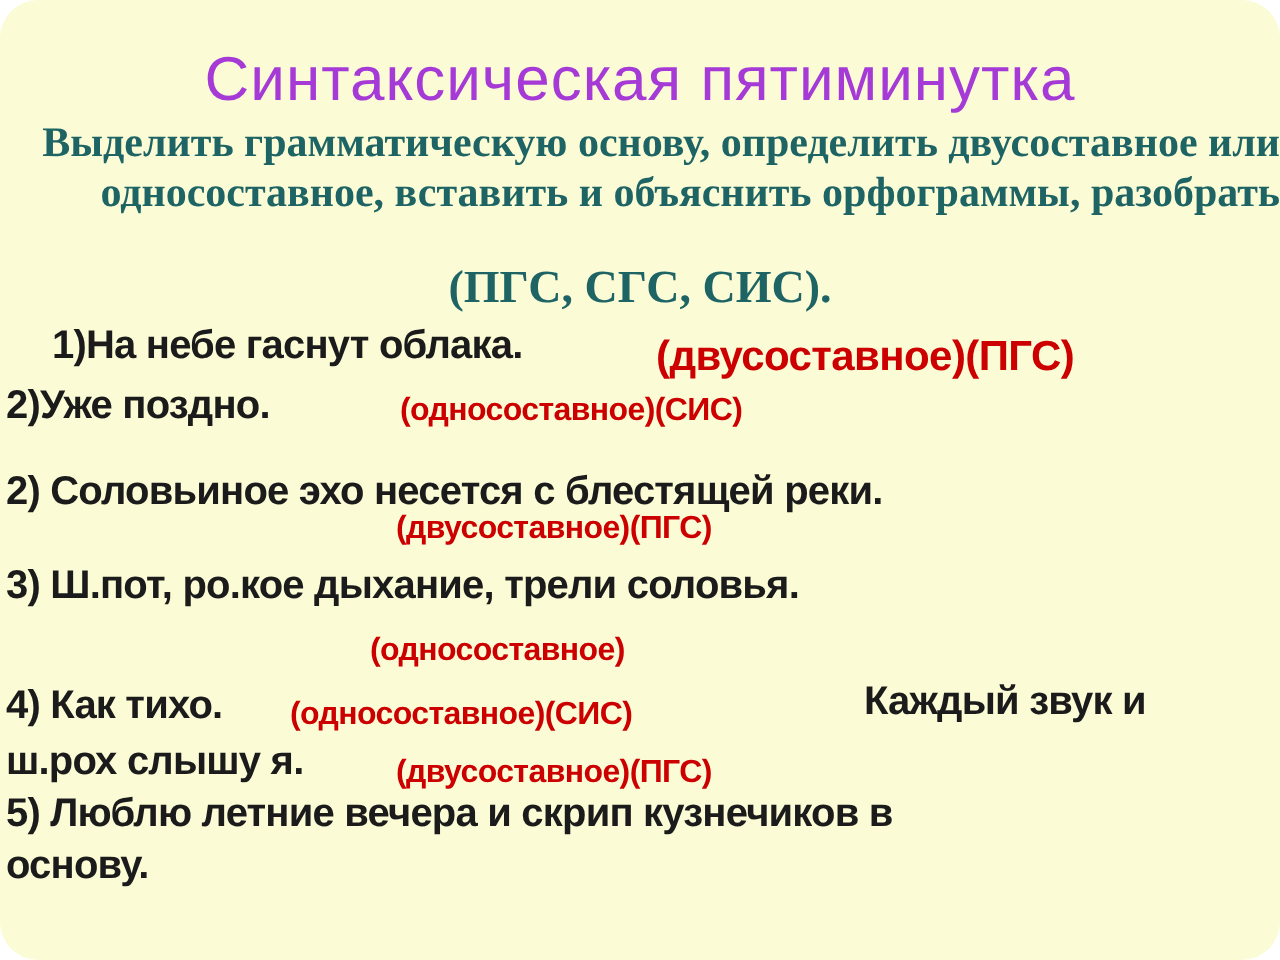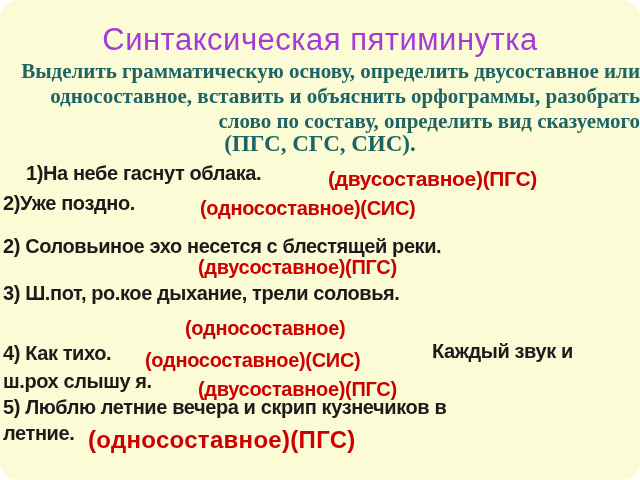--- a/index.html
+++ b/index.html
@@ -26,21 +26,21 @@
   .abbr{
     position:absolute;top:131px;left:0;width:640px;text-align:center;
     font-family:"Liberation Serif",serif;font-weight:bold;font-size:23px;
     color:var(--teal);
   }
   .sentence{
     position:absolute;white-space:nowrap;font-weight:bold;font-size:20px;
     letter-spacing:-0.4px;color:var(--ink);
   }
   .annotation{
-    position:absolute;white-space:nowrap;font-weight:bold;font-size:20px;
+    position:absolute;white-space:nowrap;font-weight:bold;font-size:16px;
     letter-spacing:-0.3px;color:var(--red);
   }
   .s1{left:3px;top:162px;margin-left:23px;}
   .s2{left:3px;top:192px;}
   .s3{left:3px;top:222px;margin-top:13px;}
   .s4{left:3px;top:282px;}
   .s5{left:3px;top:342px;}
   .s6{left:432px;top:340px;}
   .s7{left:3px;top:370px;}
   .s8{left:3px;top:396px;}
@@ -56,36 +56,34 @@
 </head>
 <body>
 
 <div class="slide">
 
   <h1 class="title">Синтаксическая пятиминутка</h1>
 
   <div class="instructions">
     <div>Выделить грамматическую основу, определить двусоставное или</div>
     <div>односоставное, вставить и объяснить орфограммы, разобрать</div>
-    <div>слово по составу, определить вид сказуемого</div>
   </div>
 
   <div class="abbr">(ПГС, СГС, СИС).</div>
 
   <div class="sentence s1">1)На небе гаснут облака.</div>
   <div class="sentence s2">2)Уже поздно.</div>
   <div class="sentence s3">2) Соловьиное эхо несется с блестящей реки.</div>
   <div class="sentence s4">3) Ш.пот, ро.кое дыхание, трели соловья.</div>
   <div class="sentence s5">4) Как тихо.</div>
   <div class="sentence s6">Каждый звук и</div>
   <div class="sentence s7">ш.рох слышу я.</div>
   <div class="sentence s8">5) Люблю летние вечера и скрип кузнечиков в</div>
-  <div class="sentence s9">летние.</div>
+  <div class="sentence s9">основу.</div>
 
   <div class="annotation a1">(двусоставное)(ПГС)</div>
   <div class="annotation a2">(односоставное)(СИС)</div>
   <div class="annotation a3">(двусоставное)(ПГС)</div>
   <div class="annotation a4">(односоставное)</div>
   <div class="annotation a5">(односоставное)(СИС)</div>
   <div class="annotation a6">(двусоставное)(ПГС)</div>
-  <div class="annotation a7">(односоставное)(ПГС)</div>
 
 </div>
 
 </body></html>

